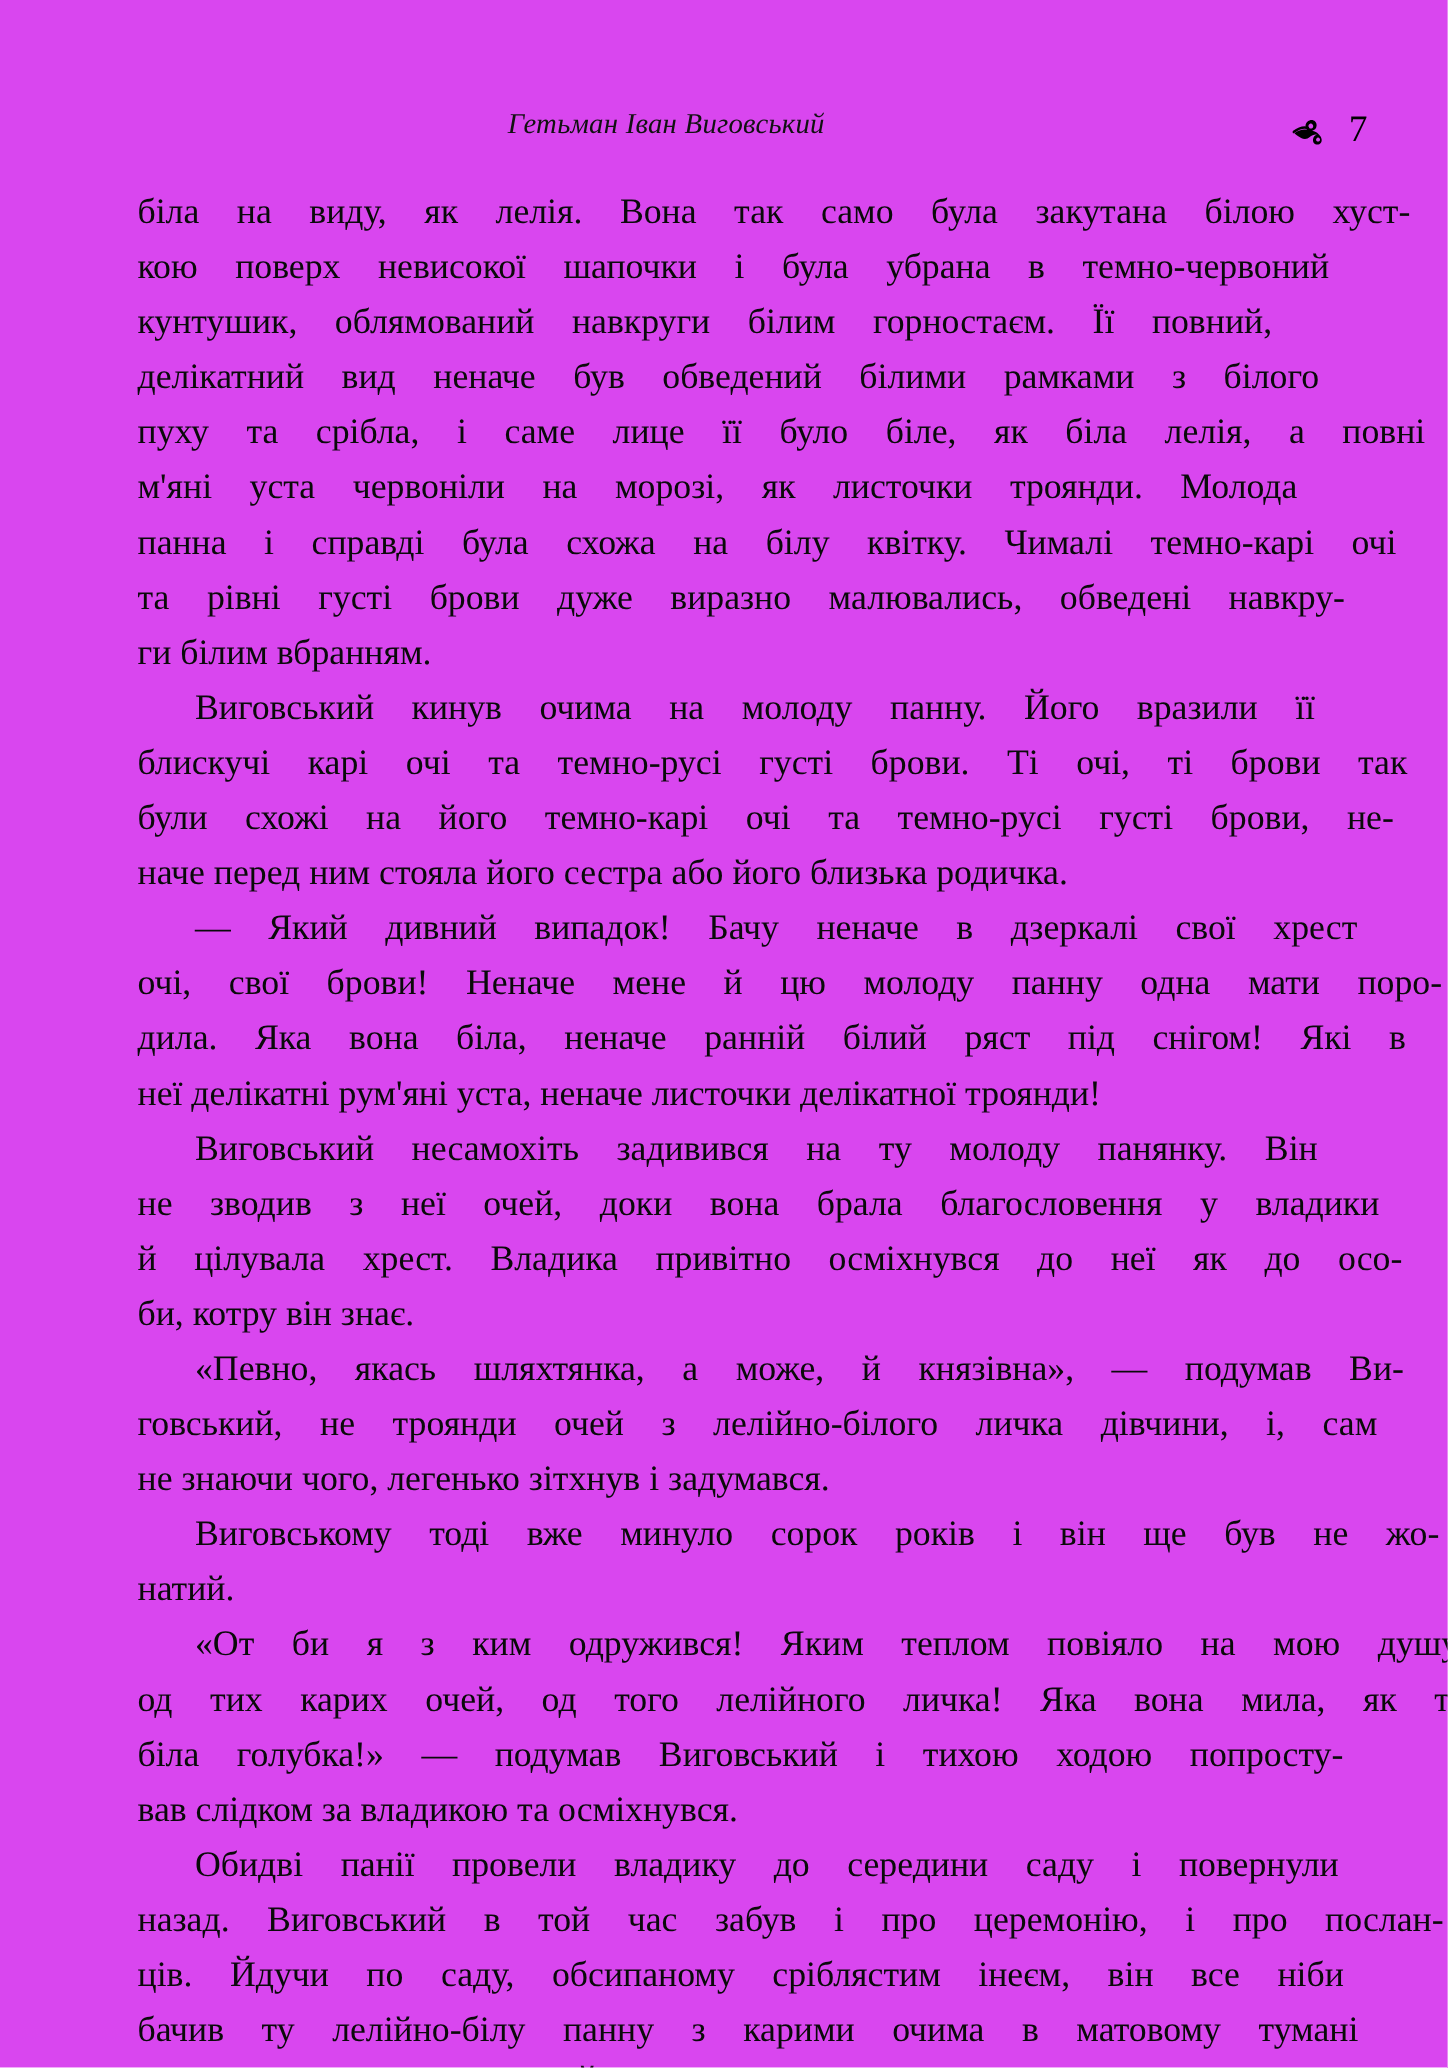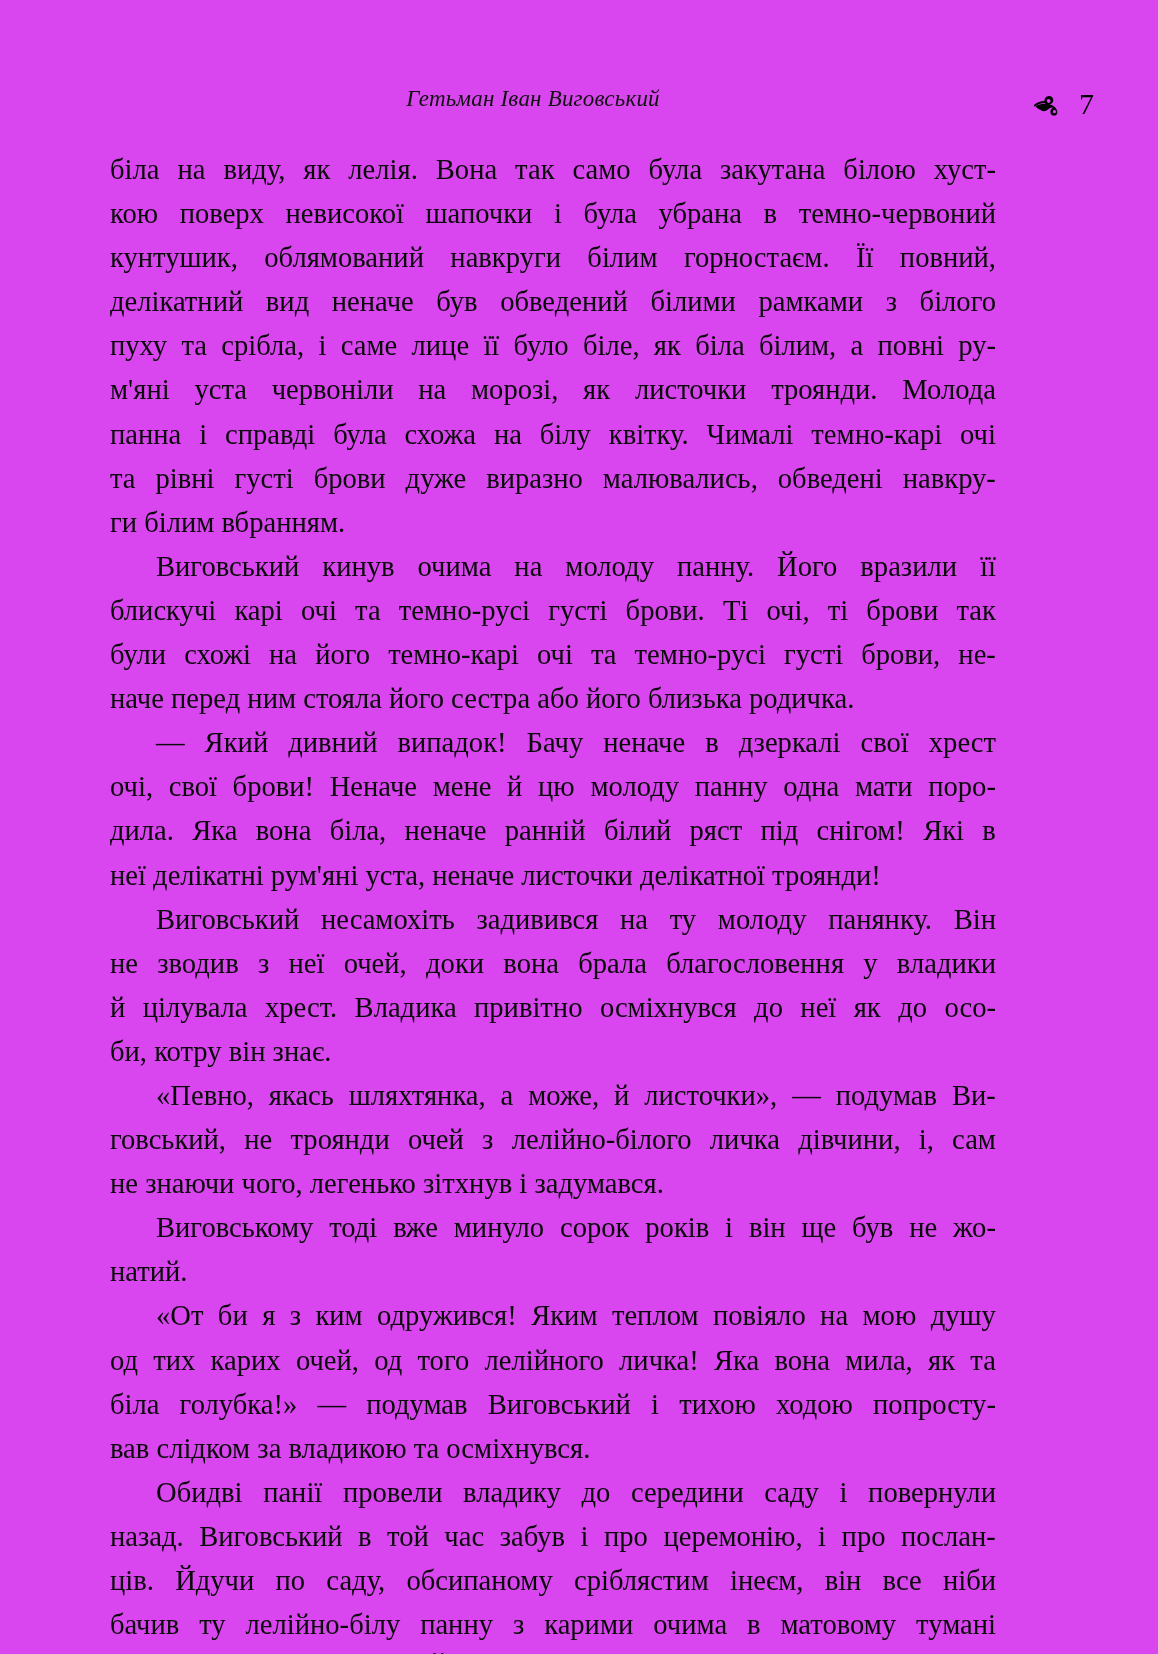--- a/index.html
+++ b/index.html
@@ -89,20 +89,21 @@
     text-align-last: left;
     color: #0a0a0a;
     font-stretch: condensed;
     word-spacing: 0px;
     transform-origin: left top;
   }
   
   .line {
     display: block;
     white-space: pre;
+    gap: 30px;
   }
   .line.just {
     display: flex;
     justify-content: space-between;
     white-space: pre;
   }
   .line.just > span { white-space: pre; }
 
   .indent { padding-left: 46px; }
 </style>
@@ -134,21 +135,21 @@
     <span class="folio-number">7</span>
   </div>
 
   <div class="textblock">
 
   <p class="para">
         <span class="line just"><span>біла</span><span>на</span><span>виду,</span><span>як</span><span>лелія.</span><span>Вона</span><span>так</span><span>само</span><span>була</span><span>закутана</span><span>білою</span><span>хуст-</span></span>
         <span class="line just"><span>кою</span><span>поверх</span><span>невисокої</span><span>шапочки</span><span>і</span><span>була</span><span>убрана</span><span>в</span><span>темно-червоний</span></span>
         <span class="line just"><span>кунтушик,</span><span>облямований</span><span>навкруги</span><span>білим</span><span>горностаєм.</span><span>Її</span><span>повний,</span></span>
         <span class="line just"><span>делікатний</span><span>вид</span><span>неначе</span><span>був</span><span>обведений</span><span>білими</span><span>рамками</span><span>з</span><span>білого</span></span>
-        <span class="line just"><span>пуху</span><span>та</span><span>срібла,</span><span>і</span><span>саме</span><span>лице</span><span>її</span><span>було</span><span>біле,</span><span>як</span><span>біла</span><span>білим,</span><span>а</span><span>повні</span><span>ру-</span></span>
+        <span class="line just"><span>пуху</span><span>та</span><span>срібла,</span><span>і</span><span>саме</span><span>лице</span><span>її</span><span>було</span><span>біле,</span><span>як</span><span>біла</span><span>лелія,</span><span>а</span><span>повні</span><span>ру-</span></span>
         <span class="line just"><span>м'яні</span><span>уста</span><span>червоніли</span><span>на</span><span>морозі,</span><span>як</span><span>листочки</span><span>троянди.</span><span>Молода</span></span>
         <span class="line just"><span>панна</span><span>і</span><span>справді</span><span>була</span><span>схожа</span><span>на</span><span>білу</span><span>квітку.</span><span>Чималі</span><span>темно-карі</span><span>очі</span></span>
         <span class="line just"><span>та</span><span>рівні</span><span>густі</span><span>брови</span><span>дуже</span><span>виразно</span><span>малювались,</span><span>обведені</span><span>навкру-</span></span>
         <span class="line">ги білим вбранням.</span>
       </p>
       <p class="para">
         <span class="line just indent"><span>Виговський</span><span>кинув</span><span>очима</span><span>на</span><span>молоду</span><span>панну.</span><span>Його</span><span>вразили</span><span>її</span></span>
         <span class="line just"><span>блискучі</span><span>карі</span><span>очі</span><span>та</span><span>темно-русі</span><span>густі</span><span>брови.</span><span>Ті</span><span>очі,</span><span>ті</span><span>брови</span><span>так</span></span>
         <span class="line just"><span>були</span><span>схожі</span><span>на</span><span>його</span><span>темно-карі</span><span>очі</span><span>та</span><span>темно-русі</span><span>густі</span><span>брови,</span><span>не-</span></span>
         <span class="line">наче перед ним стояла його сестра або його близька родичка.</span>
@@ -159,21 +160,21 @@
         <span class="line just"><span>дила.</span><span>Яка</span><span>вона</span><span>біла,</span><span>неначе</span><span>ранній</span><span>білий</span><span>ряст</span><span>під</span><span>снігом!</span><span>Які</span><span>в</span></span>
         <span class="line">неї делікатні рум'яні уста, неначе листочки делікатної троянди!</span>
       </p>
       <p class="para">
         <span class="line just indent"><span>Виговський</span><span>несамохіть</span><span>задивився</span><span>на</span><span>ту</span><span>молоду</span><span>панянку.</span><span>Він</span></span>
         <span class="line just"><span>не</span><span>зводив</span><span>з</span><span>неї</span><span>очей,</span><span>доки</span><span>вона</span><span>брала</span><span>благословення</span><span>у</span><span>владики</span></span>
         <span class="line just"><span>й</span><span>цілувала</span><span>хрест.</span><span>Владика</span><span>привітно</span><span>осміхнувся</span><span>до</span><span>неї</span><span>як</span><span>до</span><span>осо-</span></span>
         <span class="line">би, котру він знає.</span>
       </p>
       <p class="para">
-        <span class="line just indent"><span>«Певно,</span><span>якась</span><span>шляхтянка,</span><span>а</span><span>може,</span><span>й</span><span>листочки»,</span><span>—</span><span>подумав</span><span>Ви-</span></span>
+        <span class="line just indent"><span>«Певно,</span><span>якась</span><span>шляхтянка,</span><span>а</span><span>може,</span><span>й</span><span>князівна»,</span><span>—</span><span>подумав</span><span>Ви-</span></span>
         <span class="line just"><span>говський,</span><span>не</span><span>троянди</span><span>очей</span><span>з</span><span>лелійно-білого</span><span>личка</span><span>дівчини,</span><span>і,</span><span>сам</span></span>
         <span class="line">не знаючи чого, легенько зітхнув і задумався.</span>
       </p>
       <p class="para">
         <span class="line just indent"><span>Виговському</span><span>тоді</span><span>вже</span><span>минуло</span><span>сорок</span><span>років</span><span>і</span><span>він</span><span>ще</span><span>був</span><span>не</span><span>жо-</span></span>
         <span class="line">натий.</span>
       </p>
       <p class="para">
         <span class="line just indent"><span>«От</span><span>би</span><span>я</span><span>з</span><span>ким</span><span>одружився!</span><span>Яким</span><span>теплом</span><span>повіяло</span><span>на</span><span>мою</span><span>душу</span></span>
         <span class="line just"><span>од</span><span>тих</span><span>карих</span><span>очей,</span><span>од</span><span>того</span><span>лелійного</span><span>личка!</span><span>Яка</span><span>вона</span><span>мила,</span><span>як</span><span>та</span></span>

